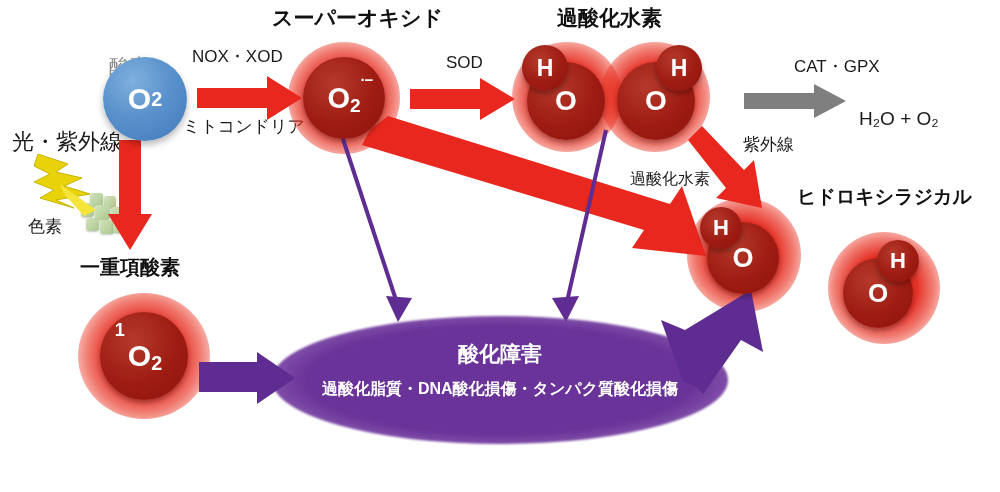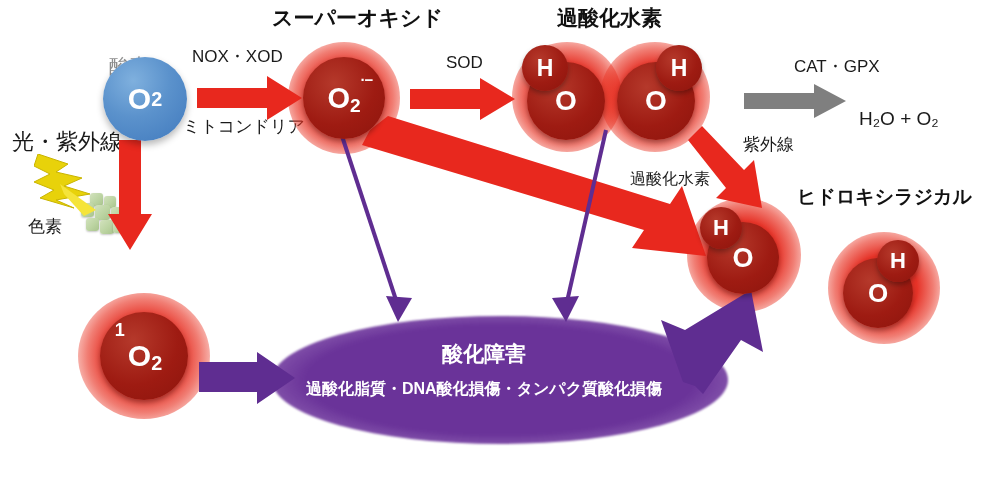--- a/index.html
+++ b/index.html
@@ -60,20 +60,21 @@
 <div id="stage">
 
   <div class="lbl gray-lbl" style="left:109px;top:8px;font-size:20px;margin-top:48px;">酸素</div>
 
   <div class="lbl title-b" style="left:272px;top:7px;font-size:21px;">スーパーオキシド</div>
 
   <div class="lbl title-b" style="left:557px;top:7px;font-size:21px;">過酸化水素</div>
 
   <div class="lbl title-b" style="left:797px;top:187px;font-size:19px;">ヒドロキシラジカル</div>
 
+  <div class="lbl title-b" style="left:80px;top:257px;font-size:20px;">一重項酸素</div>
 
   <div class="o2blue" style="left:103px;top:57px;width:84px;height:84px;font-size:30px;">
     <span>O</span>
       <sub>2</sub>
   </div>
 
   <div class="glow" style="left:288px;top:42px;width:112px;height:112px;"></div>
   <div class="ball" style="left:303px;top:57px;width:82px;height:82px;font-size:29px;">
     <span style="position:relative;">
       <span>O</span><sub>2</sub>
@@ -205,18 +206,18 @@
     <div class="pig-c" style="left:24px;top:3px;width:12px;height:12px;position:absolute;"></div>
     <div class="pig-c" style="left:1px;top:10px;width:13px;height:14px;position:absolute;"></div>
     <div class="pig-c" style="left:15px;top:12px;width:15px;height:15px;position:absolute;"></div>
     <div class="pig-c" style="left:31px;top:14px;width:13px;height:13px;position:absolute;"></div>
     <div class="pig-c" style="left:6px;top:25px;width:13px;height:13px;position:absolute;"></div>
     <div class="pig-c" style="left:20px;top:27px;width:14px;height:14px;position:absolute;"></div>
     <div class="pig-c" style="left:33px;top:29px;width:11px;height:11px;position:absolute;"></div>
   </div>
 
   <div id="damage-ellipse" style="left:272px;top:316px;width:456px;height:128px;"></div>
-  <div id="damage-text" style="left:256px;top:340px;width:456px;">
+  <div id="damage-text" style="left:272px;top:340px;width:456px;">
     <div id="damage-title" style="font-size:21px;margin-bottom:11px;">酸化障害</div>
     <div id="damage-sub" style="font-size:16px;">過酸化脂質・DNA酸化損傷・タンパク質酸化損傷</div>
   </div>
 
 </div>
 
 </body></html>

